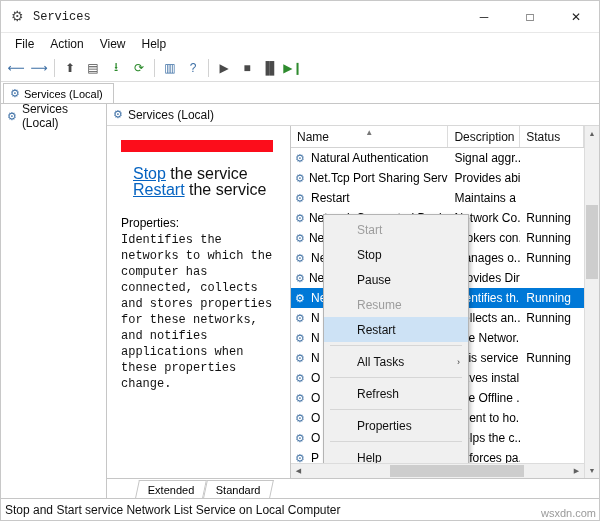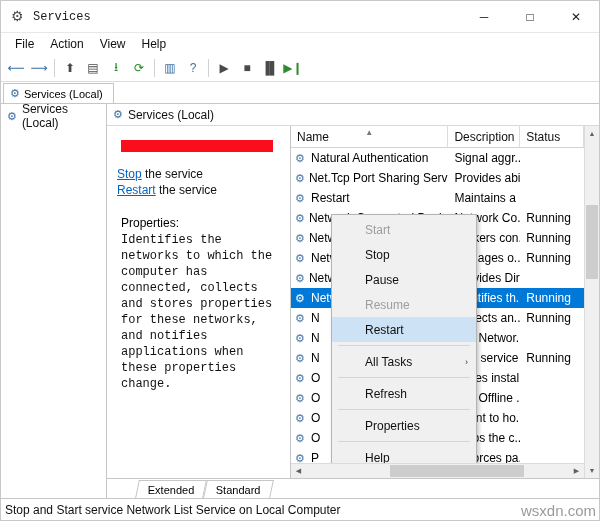--- a/index.html
+++ b/index.html
@@ -45,21 +45,21 @@
 
   .pane-header { height:22px; display:flex; align-items:center; gap:5px; padding-left:6px; background:#ffffff; border-bottom:1px solid #d8d8d8; }
   .pane-header .hdr-text { font-size:12px; color:#101010; }
 
   .panes { flex:1; display:flex; min-height:0; }
 
   
   .details { width:184px; border-right:1px solid #c6c6c6; padding:10px 8px 0 10px; position:relative; background:#ffffff; overflow:hidden; }
   .redacted { height:12px; width:152px; background:#fc0d1b; margin:4px 0 14px 4px; }
   .link { color:#0563c1; text-decoration:underline; cursor:pointer; }
-  .det-line { font-size:12px; line-height:16px; color:#101010; margin-left:0; }
+  .det-line { font-size:16px; line-height:16px; color:#101010; margin-left:16px; }
   .det-desc-label { margin-top:18px; margin-left:4px; font-size:12px; }
   .det-desc { margin-left:4px; font-size:12px; line-height:16px; color:#101010; margin-top:2px;font-family:Liberation Mono, monospace; }
 
   
   .listpane { flex:1; display:flex; flex-direction:column; min-width:0; position:relative; }
   .list-head { height:22px; display:flex; background:#ffffff; border-bottom:1px solid #d3d3d3; }
   .col { border-right:1px solid #dcdcdc; display:flex; align-items:center; padding-left:6px; font-size:12px; color:#101010; position:relative; }
   .col.name { width:158px; }
   .col.desc { width:72px; }
   .col.status { width:64px;text-align:center; }
@@ -69,21 +69,21 @@
   .row { height:20px; display:flex; align-items:center; font-size:12px; }
   .row.sel { background:#0078d7; color:#ffffff; }
   .cell { display:flex; align-items:center; overflow:hidden; white-space:nowrap; }
   .cell.name { width:158px; padding-left:4px; gap:4px; }
   .cell.desc { width:72px; padding-left:6px; }
   .cell.status { width:64px; padding-left:6px; }
   .svc-icon { color:#4a78a8; font-size:11px; width:12px; display:inline-block; }
   .row.sel .svc-icon { color:#ffffff; }
 
   
-  .ctxmenu { position:absolute; left:40px; top:66px; width:146px; background:#f0f0f0; border:1px solid #b4b4b4; padding:2px 0; box-shadow:2px 2px 4px rgba(0,0,0,.22); z-index:30; }
+  .ctxmenu { position:absolute; left:32px; top:66px; width:146px; background:#f0f0f0; border:1px solid #b4b4b4; padding:2px 0; box-shadow:2px 2px 4px rgba(0,0,0,.22); z-index:30; }
   .ctxitem { height:25px; display:flex; align-items:center; padding-left:33px; font-size:12px; color:#101010; position:relative; }
   .ctxitem.disabled { color:#9d9d9d; }
   .ctxitem.hl { background:#cde2f5; }
   .ctxitem .sub-arrow { position:absolute; right:8px; font-size:9px; color:#333; }
   .ctxsep { height:1px; background:#d6d6d6; margin:3px 6px; }
 
   
   .vscroll { width:15px; background:#f0f0f0; border-left:1px solid #dcdcdc; display:flex; flex-direction:column; }
   .vs-btn { height:15px; display:flex; align-items:center; justify-content:center; font-size:7px; color:#606060; }
   .vs-track { flex:1; position:relative; }
@@ -97,21 +97,21 @@
 
   
   .bottom-tabs { height:20px; display:flex; align-items:flex-end; background:#ffffff; border-top:1px solid #c6c6c6; padding-left:30px; }
   .btab { height:18px; padding:0 10px; display:flex; align-items:center; font-size:11px; border:1px solid #c6c6c6; border-bottom:none; background:#ffffff; position:relative; }
   .btab.sel { background:#ffffff; font-weight:normal; }
   .btab.skew { transform:skewX(-12deg); }
   .btab.skew > span { transform:skewX(12deg); }
 
   
   .statusbar { height:22px; display:flex; align-items:center; padding-left:4px; background:#ffffff; border-top:1px solid #c6c6c6; font-size:12px; color:#101010; }
-  .watermark { position:absolute; right:4px; bottom:2px; font-size:15px; color:#9a9a9a; }
+  .watermark { position:absolute; right:4px; bottom:2px; font-size:11px; color:#9a9a9a; }
 </style>
 </head>
 <body>
 
 <div class="window">
 
   <div class="titlebar">
     <div class="app-icon">
       <span class="gear-glyph">⚙</span>
     </div>

